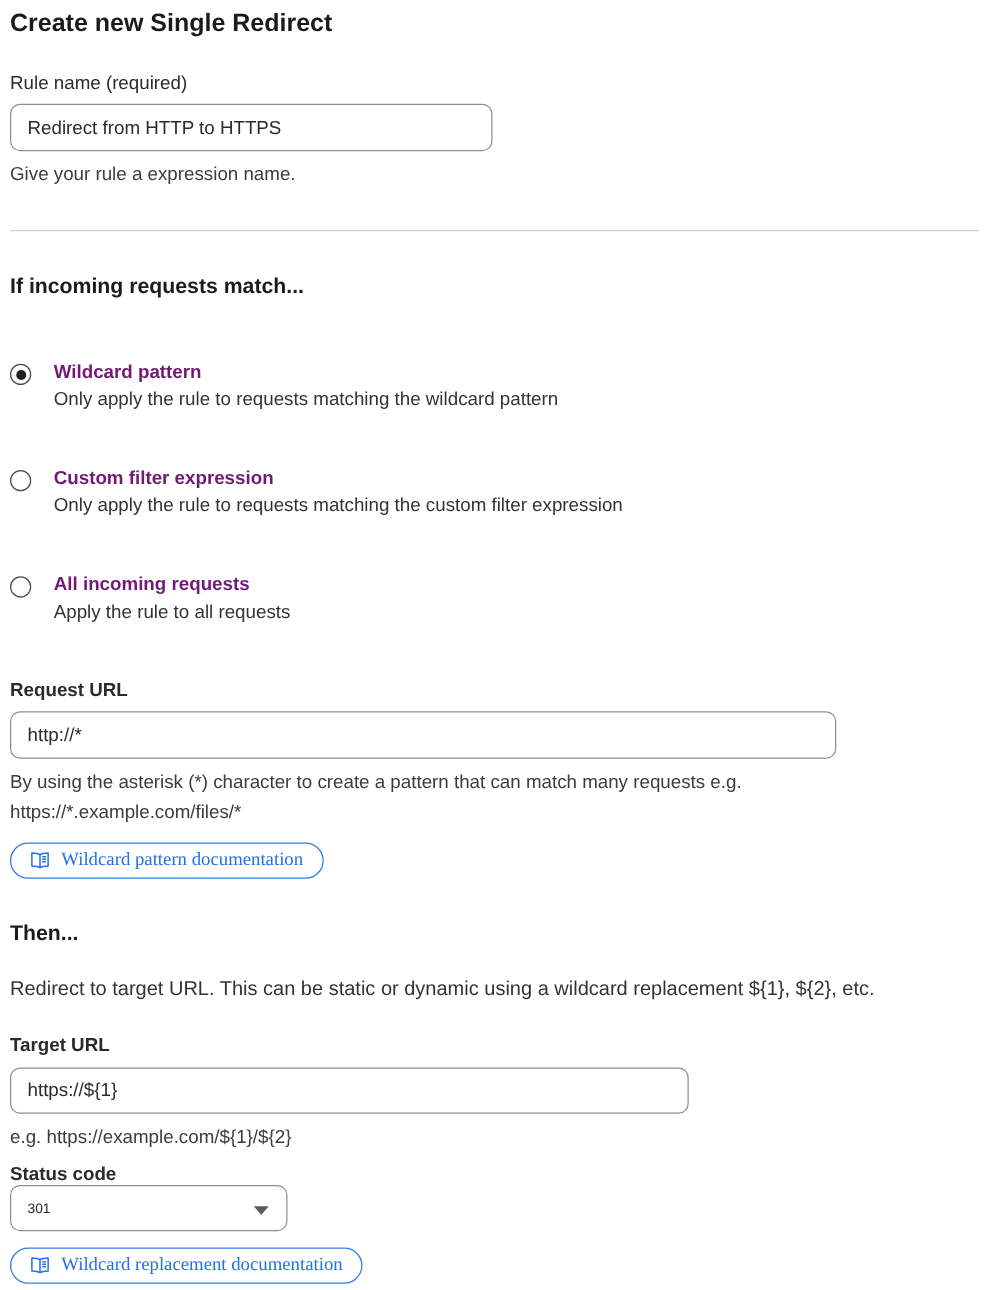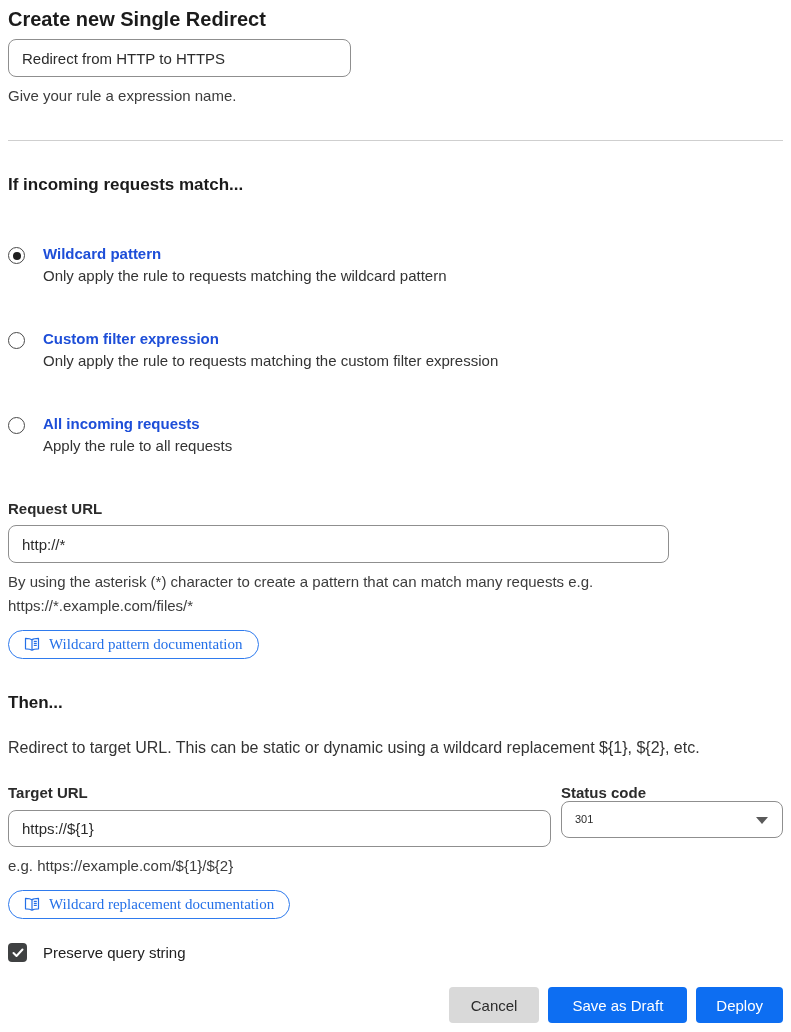--- a/index.html
+++ b/index.html
@@ -11,21 +11,21 @@
     overflow: hidden;
   }
   .page { width: 791px; padding: 6px 8px 0 8px; }
 
   .page-title { font-size: 20px; font-weight: 700; color: #1b1b1b; margin-top: 2px; }
 
   .field-label { font-size: 15px; color: #2b2b2b; margin-top: 27px; }
   .field-label.bold { font-weight: 700; }
 
   .text-input {
-    display: block; width: 343px; height: 38px; margin-top: 8px;
+    display: block; width: 386px; height: 38px; margin-top: 8px;
     border: 1px solid #8f8f8f; border-radius: 8px;
     padding: 0 13px; font-size: 15px; color: #2b2b2b;
     font-family: "Liberation Sans", sans-serif; background: #fff; outline: none;
   }
   .text-input.full { width: 661px; }
   .help-text { font-size: 15px; color: #3c3c3c; margin-top: 7px; line-height: 1.55; }
 
   .divider { border: none; border-top: 1px solid #cfcfcf; margin-top: 33px; }
 
   .section-heading { font-size: 17px; font-weight: 700; color: #1b1b1b; margin-top: 34px; }
@@ -35,35 +35,35 @@
   .radio-circle {
     width: 17px; height: 17px; border: 1.5px solid #4a4a4a; border-radius: 50%;
     margin: 2px 0 0 0; flex: 0 0 auto; position: relative; background: #fff;
   }
   .radio-circle.selected::after {
     content: ""; position: absolute; left: 50%; top: 50%;
     width: 8px; height: 8px; border-radius: 50%; background: #1f1f1f;
     transform: translate(-50%, -50%);
   }
   .radio-texts { margin-left: 18px; }
-  .radio-label { font-size: 15px; font-weight: 700; color: #1d4ed8; }
+  .radio-label { font-size: 15px; font-weight: 700; color: #701a75; }
   .radio-desc { font-size: 15px; color: #333333; margin-top: 5px; }
 
   .doc-pill {
     display: inline-flex; align-items: center; gap: 9px;
     height: 29px; padding: 0 15px; margin-top: 13px;
     border: 1px solid #2f7bee; border-radius: 15px; background: #fff;
     color: #2470e8; font-size: 15px; font-family: Liberation Serif, serif;
     cursor: pointer;
   }
   .doc-pill svg { display: block; }
 
   .then-desc { font-size: 16px; color: #333333; margin-top: 26px; }
 
-  .row-two-cols { display: flex; gap: 10px; margin-top: 27px; }
+  .row-two-cols { display: flex; gap: 10px; margin-top: 27px; flex-direction: column; }
   .col-left { width: 543px; }
   .col-right { width: 222px; }
   .col-label { font-size: 15px; font-weight: 700; color: #2b2b2b; }
   .row-two-cols .text-input { width: 100%; height: 37px; margin-top: 9px; }
 
   .select-box {
     position: relative; display: flex; align-items: center;
     width: 100%; height: 37px; margin-top: 0;
     border: 1px solid #8f8f8f; border-radius: 8px; background: #fff;
     padding: 0 13px; font-size: 11px; color: #2b2b2b; cursor: pointer;
@@ -92,20 +92,21 @@
   .btn-save { padding: 0 24px; }
   .btn-deploy { padding: 0 20px; }
 </style>
 </head>
 <body>
 
 <div class="page">
 
   <h1 class="page-title">Create new Single Redirect</h1>
 
+  <div class="field-label">Rule name (required)</div>
   <input class="text-input" type="text" value="Redirect from HTTP to HTTPS" style="">
   <div class="help-text">Give your rule a expression name.</div>
 
   <hr class="divider">
 
   <h2 class="section-heading">If incoming requests match...</h2>
 
   <div class="radio-group">
 
     <div class="radio-row">

